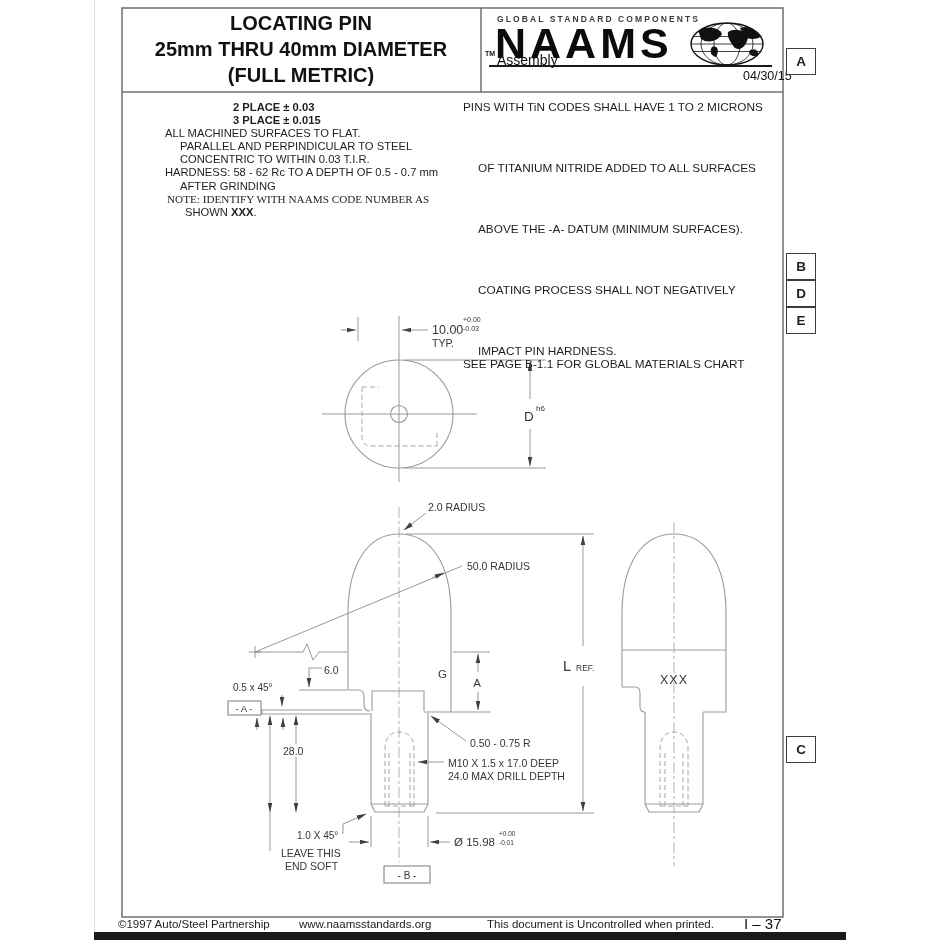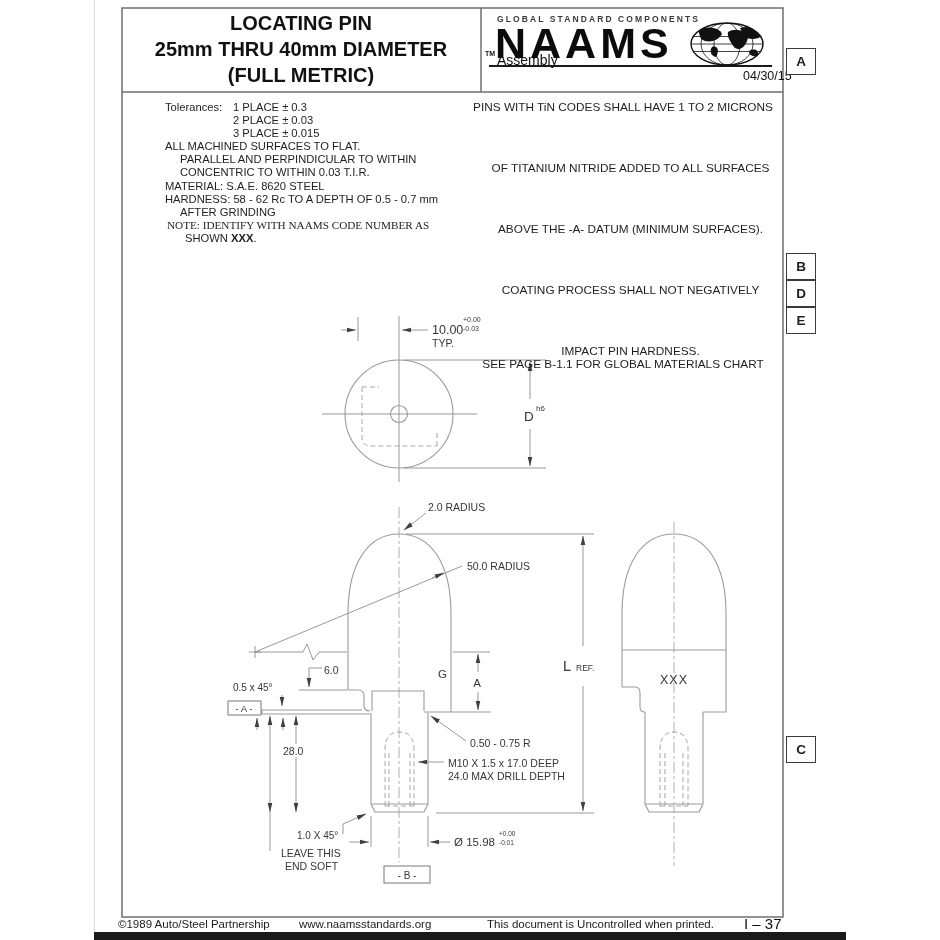--- a/index.html
+++ b/index.html
@@ -12,24 +12,24 @@
   .title-block{left:128px;top:10px;width:346px;text-align:center;
                font-weight:bold;font-size:20px;line-height:26px;color:#111;}
   .brand-tagline{left:497px;top:14px;font-size:8.5px;letter-spacing:2.1px;font-weight:600;color:#3a3a3a;}
   .brand-tm{left:485px;top:50px;font-size:7px;font-weight:bold;color:#111;}
   .brand-name{left:495px;top:19px;font-size:43px;font-weight:bold;letter-spacing:4px;color:#0b0b0b;}
   .brand-sub{left:497px;top:52px;font-size:14px;color:#111;}
   .brand-date{left:706px;top:69px;font-size:12.5px;color:#111;margin-left:37px;}
 
   
   .notes-left{left:165px;top:101px;width:300px;font-size:11.2px;line-height:13.1px;color:#1e1e1e;white-space:nowrap;}
-  .notes-right{left:463px;top:101px;width:320px;font-size:11.8px;line-height:13px;color:#1e1e1e;white-space:nowrap;text-align:center;}
+  .notes-right{left:463px;top:101px;width:320px;font-size:11.8px;line-height:13px;color:#1e1e1e;white-space:nowrap;}
   .ln{white-space:nowrap;}
   .tol-label{display:inline-block;width:68px;}
-  .i15{padding-left:15px;} .i68{padding-left:68px;} .i2{padding-left:2px;font-family:Liberation Serif, serif;} .i20{padding-left:20px;} .i14{padding-left:15px;margin-top:48px;}
+  .i15{padding-left:15px;} .i68{padding-left:68px;font-weight:bold;} .i2{padding-left:2px;font-family:Liberation Serif, serif;} .i20{padding-left:20px;} .i14{padding-left:15px;margin-top:48px;}
 
   
   .zone{position:absolute;width:28px;height:25px;border:1.5px solid #3c3c3c;background:#fff;
         display:flex;align-items:center;justify-content:center;font-size:13.5px;font-weight:bold;color:#222;}
 
   
   .footer-text{top:918px;font-size:11.5px;color:#1c1c1c;}
   .page-num{left:744px;top:915px;font-size:15px;color:#111;}
   .bottom-strip{left:94px;top:932px;width:752px;height:8px;background:#1a1a1a;}
   .left-edge{left:94px;top:0px;width:1px;height:932px;background:#dcdcdc;}
@@ -214,42 +214,40 @@
   <div class="abs brand-sub">Assembly</div>
   <div class="abs brand-date">04/30/15</div>
 
   <div class="zone" style="left:786px;top:48px;">A</div>
   <div class="zone" style="left:786px;top:253px;">B</div>
   <div class="zone" style="left:786px;top:280px;">D</div>
   <div class="zone" style="left:786px;top:307px;">E</div>
   <div class="zone" style="left:786px;top:736px;">C</div>
 
   <div class="abs notes-left">
-    <div class="ln"><span class="tol-label">Tolerances:</span><span>1 PLACE ± 0.3</span></div>
     <div class="ln i68">2 PLACE ± 0.03</div>
     <div class="ln i68">3 PLACE ± 0.015</div>
     <div class="ln">ALL MACHINED SURFACES TO FLAT.</div>
-    <div class="ln i15">PARALLEL AND PERPINDICULAR TO WITHIN</div>
+    <div class="ln i15">PARALLEL AND PERPINDICULAR TO STEEL</div>
     <div class="ln i15">CONCENTRIC TO WITHIN 0.03 T.I.R.</div>
-    <div class="ln">MATERIAL: S.A.E. 8620 STEEL</div>
     <div class="ln">HARDNESS: 58 - 62 Rc TO A DEPTH OF 0.5 - 0.7 mm</div>
     <div class="ln i15">AFTER GRINDING</div>
     <div class="ln i2">NOTE: IDENTIFY WITH NAAMS CODE NUMBER AS</div>
     <div class="ln i20"><span>SHOWN </span><b>XXX</b><span>.</span></div>
   </div>
 
   <div class="abs notes-right">
     <div class="ln">PINS WITH TiN CODES SHALL HAVE 1 TO 2 MICRONS</div>
     <div class="ln i14">OF TITANIUM NITRIDE ADDED TO ALL SURFACES</div>
     <div class="ln i14">ABOVE THE -A- DATUM (MINIMUM SURFACES).</div>
     <div class="ln i14">COATING PROCESS SHALL NOT NEGATIVELY</div>
     <div class="ln i14">IMPACT PIN HARDNESS.</div>
     <div class="ln">SEE PAGE B-1.1 FOR GLOBAL MATERIALS CHART</div>
   </div>
 
-  <div class="abs footer-text" style="left:118px;">©1989 Auto/Steel Partnership</div>
+  <div class="abs footer-text" style="left:118px;">©1997 Auto/Steel Partnership</div>
   <div class="abs footer-text" style="left:299px;">www.naamsstandards.org</div>
   <div class="abs footer-text" style="left:487px;">This document is Uncontrolled when printed.</div>
   <div class="abs page-num">I – 37</div>
   <div class="abs left-edge"></div>
   <div class="abs bottom-strip"></div>
 
 </div>
 
 </body></html>

